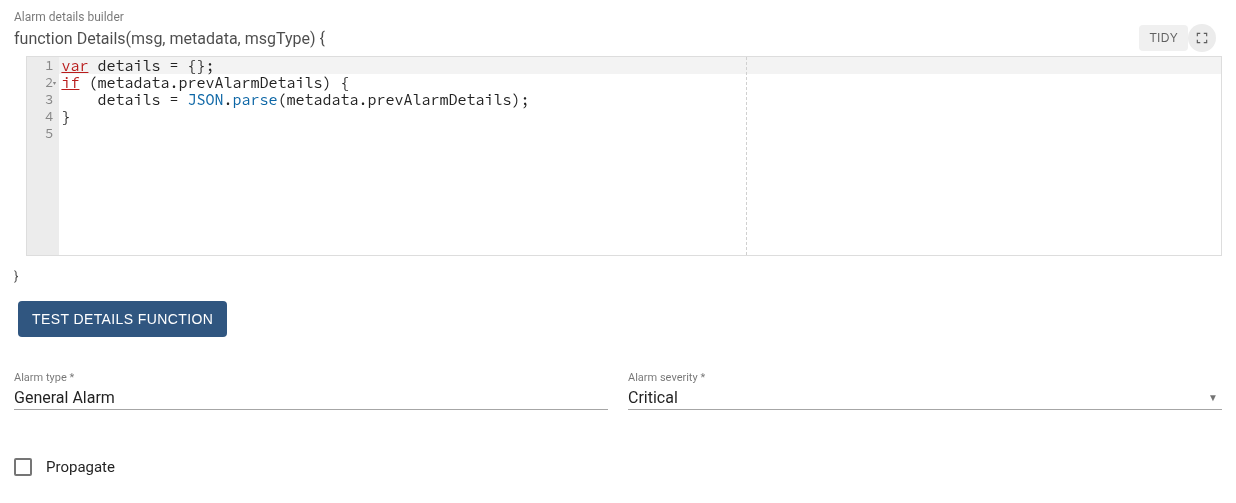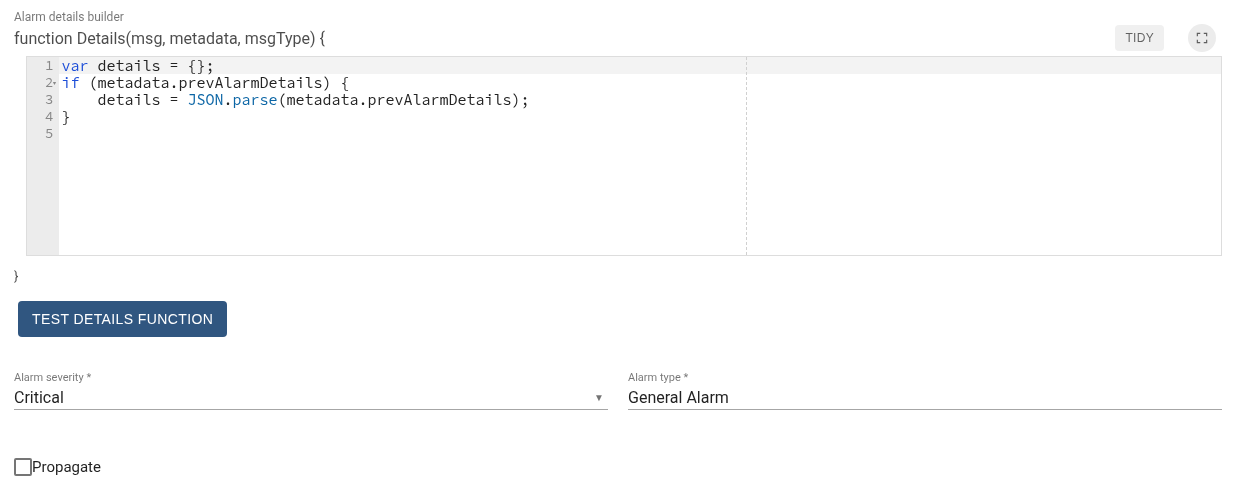--- a/index.html
+++ b/index.html
@@ -24,21 +24,21 @@
       justify-content: space-between;
       margin-bottom: 4px;
     }
     .func-sig {
       font-size: 16px;
       color: rgba(0,0,0,0.7);
     }
     .header-actions {
       display: flex;
       align-items: center;
-      gap: 24px;
+      gap: 0;
       margin-right: 6px;
     }
     .tidy-btn {
       background: #f0f0f0;
       border: none;
       border-radius: 4px;
       padding: 6px 10px;
       font-size: 12px;
       font-weight: 500;
       letter-spacing: 0.3px;
@@ -110,21 +110,21 @@
       z-index: -1;
     }
     .divider {
       position: absolute;
       top: 0;
       bottom: 0;
       width: 0;
       border-left: 1px dashed #d0d0d0;
     }
 
-    .kw { color: #1d4ed8; }
+    .kw { color: #b91c1c; text-decoration: underline; }
     .nm { color: #0b65a5; }
     .op { color: #222; }
     .pn { color: #222; text-align: center; }
 
     .closing-brace {
       font-size: 13px;
       color: rgba(0,0,0,0.7);
       margin: 12px 0 18px 0;
     }
 
@@ -177,20 +177,21 @@
     }
     .dropdown-caret {
       font-size: 10px;
       color: rgba(0,0,0,0.55);
       margin-right: 4px;
     }
 
     .checkbox-row {
       display: flex;
       align-items: center;
+      gap: 14px;
       margin-top: 48px;
       cursor: pointer;
     }
     .checkbox-box {
       width: 18px;
       height: 18px;
       border: 2px solid rgba(0,0,0,0.54);
       border-radius: 2px;
     }
     .checkbox-label {
@@ -234,29 +235,29 @@
       <div class="divider" id="divider" style="left: 687px;"></div>
     </div>
   </div>
 
   <div class="closing-brace">}</div>
 
   <button class="test-btn">TEST DETAILS FUNCTION</button>
 
   <div class="fields-row">
     <div class="field">
+      <label class="field-label">Alarm type *</label>
+      <input value="General Alarm" style="">
+    </div>
+    <div class="field">
       <label class="field-label">Alarm severity *</label>
       <div class="field-value">
         <span>Critical</span>
         <span class="dropdown-caret">▼</span>
       </div>
     </div>
-    <div class="field">
-      <label class="field-label">Alarm type *</label>
-      <input value="General Alarm" style="">
-    </div>
   </div>
 
   <div class="checkbox-row">
     <div class="checkbox-box"></div>
     <div class="checkbox-label">Propagate</div>
   </div>
 </div>
 
 </body></html>

